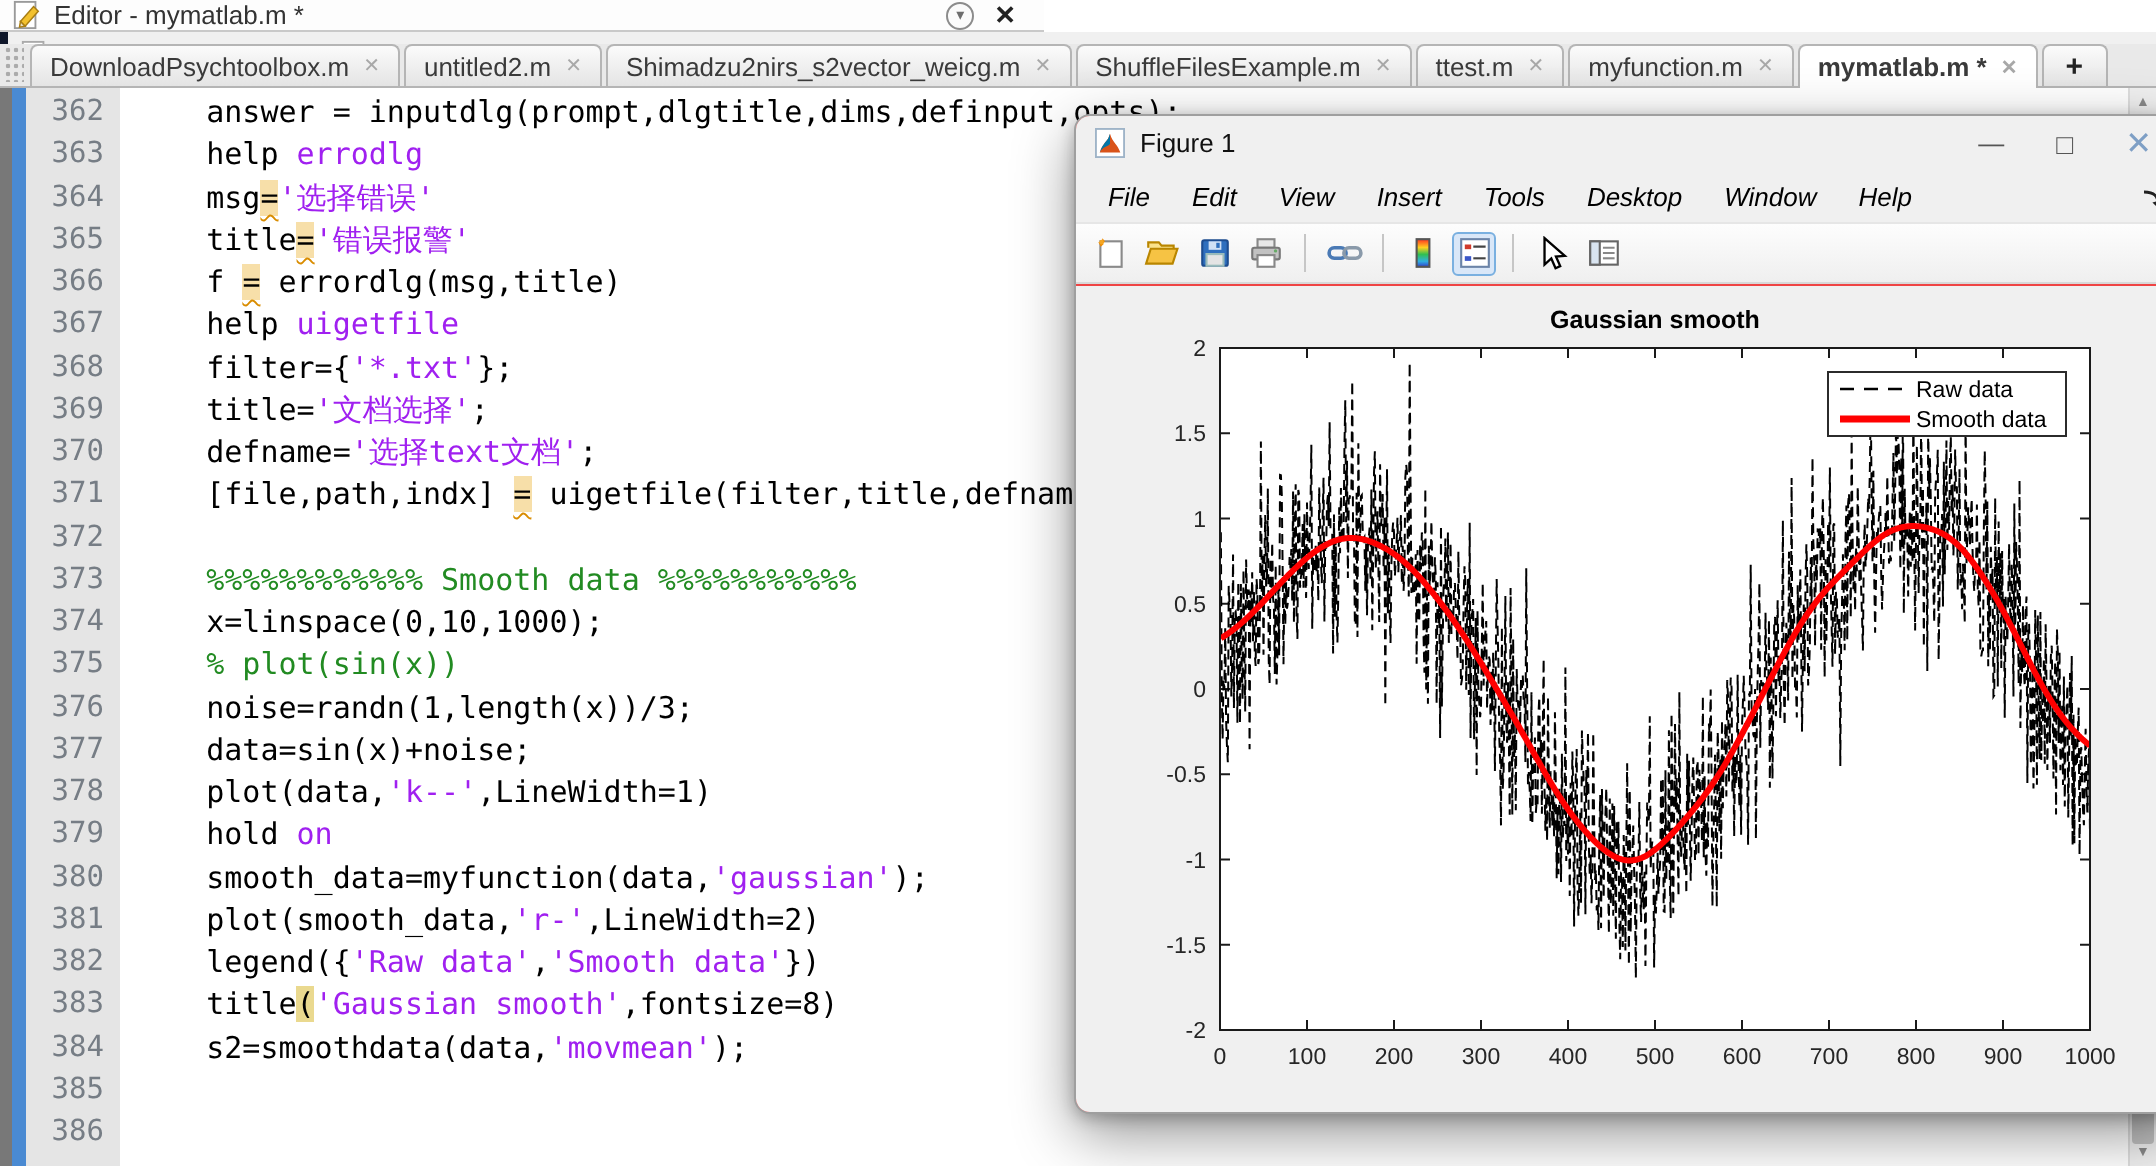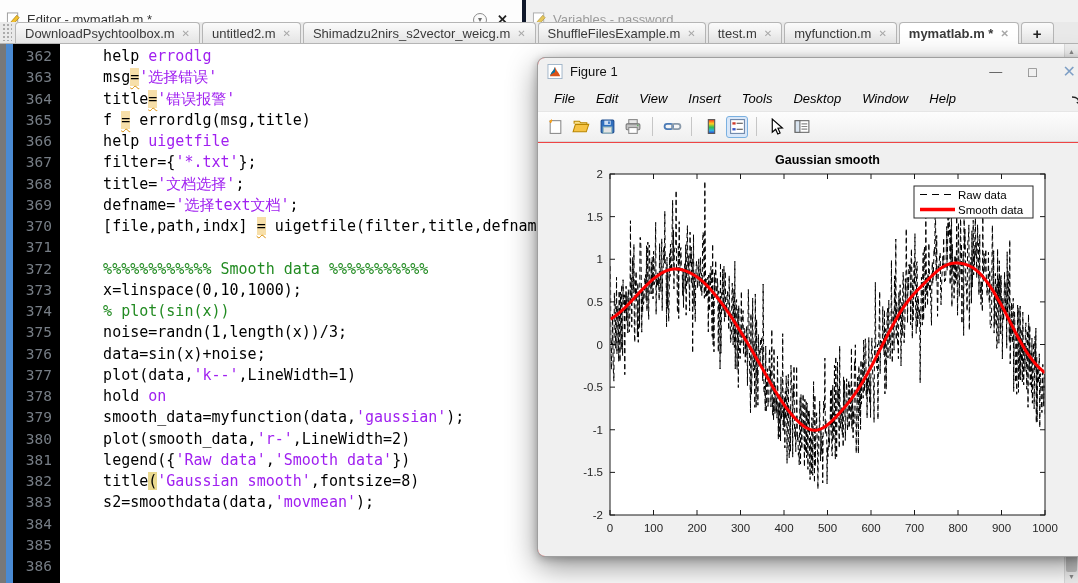--- a/index.html
+++ b/index.html
@@ -3,21 +3,21 @@
 <meta charset="utf-8">
 <style>
   * { box-sizing: border-box; margin: 0; padding: 0; }
   html,body { width:1078px; height:583px; }
   body {
     position: relative; overflow: hidden; background:#fff;
     font-family:"Liberation Sans", sans-serif; -webkit-font-smoothing:antialiased;
   }
 
   
-  #titlebar { position:absolute; left:0; top:0; width:1078px; height:40px; display:flex; z-index:3; }
+  #titlebar { position:absolute; left:0; top:0; width:1078px; height:40px; display:flex; z-index:3;flex-direction:column; }
   .tb-left { width:522px; background:#fdfdfd; border-bottom:1px solid #c9c9c9; display:flex; align-items:center; padding:0 6px; }
   .tb-right { flex:1; background:#f0f0f0; border-bottom:1px solid #c9c9c9; border-left:4px solid #0f172a; display:flex; align-items:center; padding:0 6px; }
   .tb-title { font-size:13px; color:#333; margin-left:6px; }
   .tb-right .tb-title { color:#9a9a9a; }
   .tb-spacer { flex:1; }
   .dock-btn { width:14px; height:14px; border:1px solid #8c8c8c; border-radius:50%; color:#6d6d6d; font-size:8px;
     display:flex; align-items:center; justify-content:center; margin-right:10px; background:#fbfbfb; }
   .close-btn { color:#222; font-size:13px; font-weight:bold; margin-right:8px; cursor:default; }
 
   
@@ -29,21 +29,21 @@
     border:1px solid #b5b5b5; border-bottom:none; border-radius:4px 4px 0 0;
     background:linear-gradient(#fbfbfb,#e4e4e4); font-size:13px; color:#3a3a3a; white-space:nowrap; }
   .tab.active { background:#fff; font-weight:bold; height:22px; margin-bottom:-1px; position:relative; z-index:4; }
   .tab-close { color:#a8a8a8; font-size:10px; }
   .tab.plus { font-size:15px; font-weight:bold; padding:0 11px; color:#222; }
 
   
   #editor { position:absolute; left:0; top:44px; width:1078px; height:539px; background:#fff; z-index:1; }
   #edge   { position:absolute; left:0; top:0; width:6px; height:100%; background:#787878; }
   #bluebar{ position:absolute; left:6px; top:0; width:7px; height:100%; background:#4a8ad2; }
-  #gutter { position:absolute; left:13px; top:0; width:47px; height:100%; background:#000000; padding:2px 8px 0 0; }
+  #gutter { position:absolute; left:13px; top:0; width:47px; height:100%; background:#e5e5e5; padding:2px 8px 0 0; }
   #codearea { position:absolute; left:60px; top:0; right:14px; height:100%; background:#fff; padding:2px 0 0 7px; overflow:hidden; }
   .ln { height:21.25px; line-height:21.25px; text-align:right; color:#767d85;
         font-family:"DejaVu Sans Mono", monospace; font-size:14.5px; }
   .cl { height:21.25px; line-height:21.25px; white-space:pre;
         font-family:"DejaVu Sans Mono", monospace; font-size:15px; color:#000; }
   .tk-p   { color:#000; }
   .tk-str { color:#a020f0; }
   .tk-com { color:#228b22; }
   .tk-warn{ color:#000; background:#f7dfa9; text-decoration:underline wavy #d98c00 1px; text-underline-offset:3px; }
   .tk-match{ color:#000; background:#ead98f; }
@@ -162,20 +162,21 @@
       <div class="ln">380</div>
       <div class="ln">381</div>
       <div class="ln">382</div>
       <div class="ln">383</div>
       <div class="ln">384</div>
       <div class="ln">385</div>
       <div class="ln">386</div>
     </div>
   <div id="codearea">
       <div id="codelines">
+        <div class="cl"><span class="tk-p">    answer = inputdlg(prompt,dlgtitle,dims,definput,opts);</span></div>
         <div class="cl"><span class="tk-p">    help </span><span class="tk-str">errodlg</span></div>
         <div class="cl"><span class="tk-p">    msg</span><span class="tk-warn">=</span><span class="tk-str">'选择错误'</span></div>
         <div class="cl"><span class="tk-p">    title</span><span class="tk-warn">=</span><span class="tk-str">'错误报警'</span></div>
         <div class="cl"><span class="tk-p">    f </span><span class="tk-warn">=</span><span class="tk-p"> errordlg(msg,title)</span></div>
         <div class="cl"><span class="tk-p">    help </span><span class="tk-str">uigetfile</span></div>
         <div class="cl"><span class="tk-p">    filter={</span><span class="tk-str">'*.txt'</span><span class="tk-p">};</span></div>
         <div class="cl"><span class="tk-p">    title=</span><span class="tk-str">'文档选择'</span><span class="tk-p">;</span></div>
         <div class="cl"><span class="tk-p">    defname=</span><span class="tk-str">'选择text文档'</span><span class="tk-p">;</span></div>
         <div class="cl"><span class="tk-p">    [file,path,indx] </span><span class="tk-warn">=</span><span class="tk-p"> uigetfile(filter,title,defname);</span></div>
         <div class="cl"></div>

